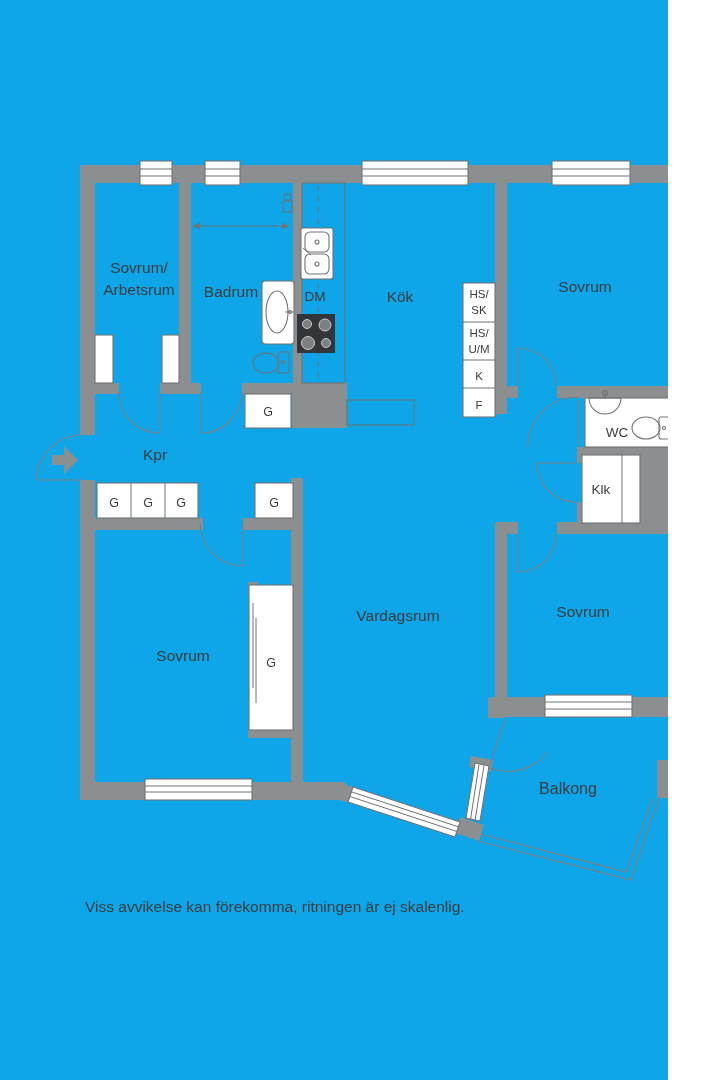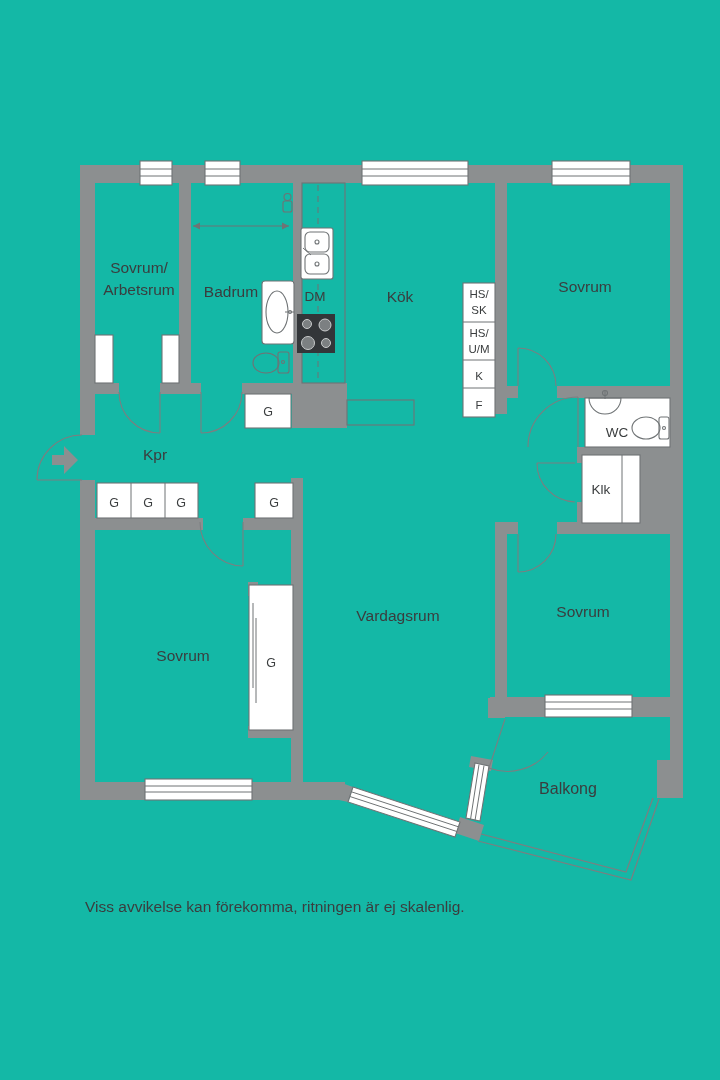--- a/index.html
+++ b/index.html
@@ -1,16 +1,16 @@
 <!DOCTYPE html>
 <html><head>
 <meta charset="utf-8">
 <style>
   html,body{margin:0;padding:0;background:#ffffff;}
-  .page{position:relative;width:720px;height:1080px;background:#14b8a6;overflow:hidden;
+  .page{position:relative;width:668px;height:1080px;background:#0ea5e9;overflow:hidden;
         font-family:"Liberation Sans",sans-serif;}
   svg text{fill:#3a3d3e;font-family:"Liberation Sans",sans-serif;}
   .room-label{font-size:15.5px;}
   .small-label{font-size:12.5px;}
   .cab-label{font-size:11.5px;}
   .mid-label{font-size:13.5px;}
   .balcony-label{font-size:16px;}
   .footer-label{font-size:15.5px;}
   .wall{fill:#8c8f90;stroke:none;}
   .thin{fill:none;stroke:#6f7375;stroke-width:1.1;}

